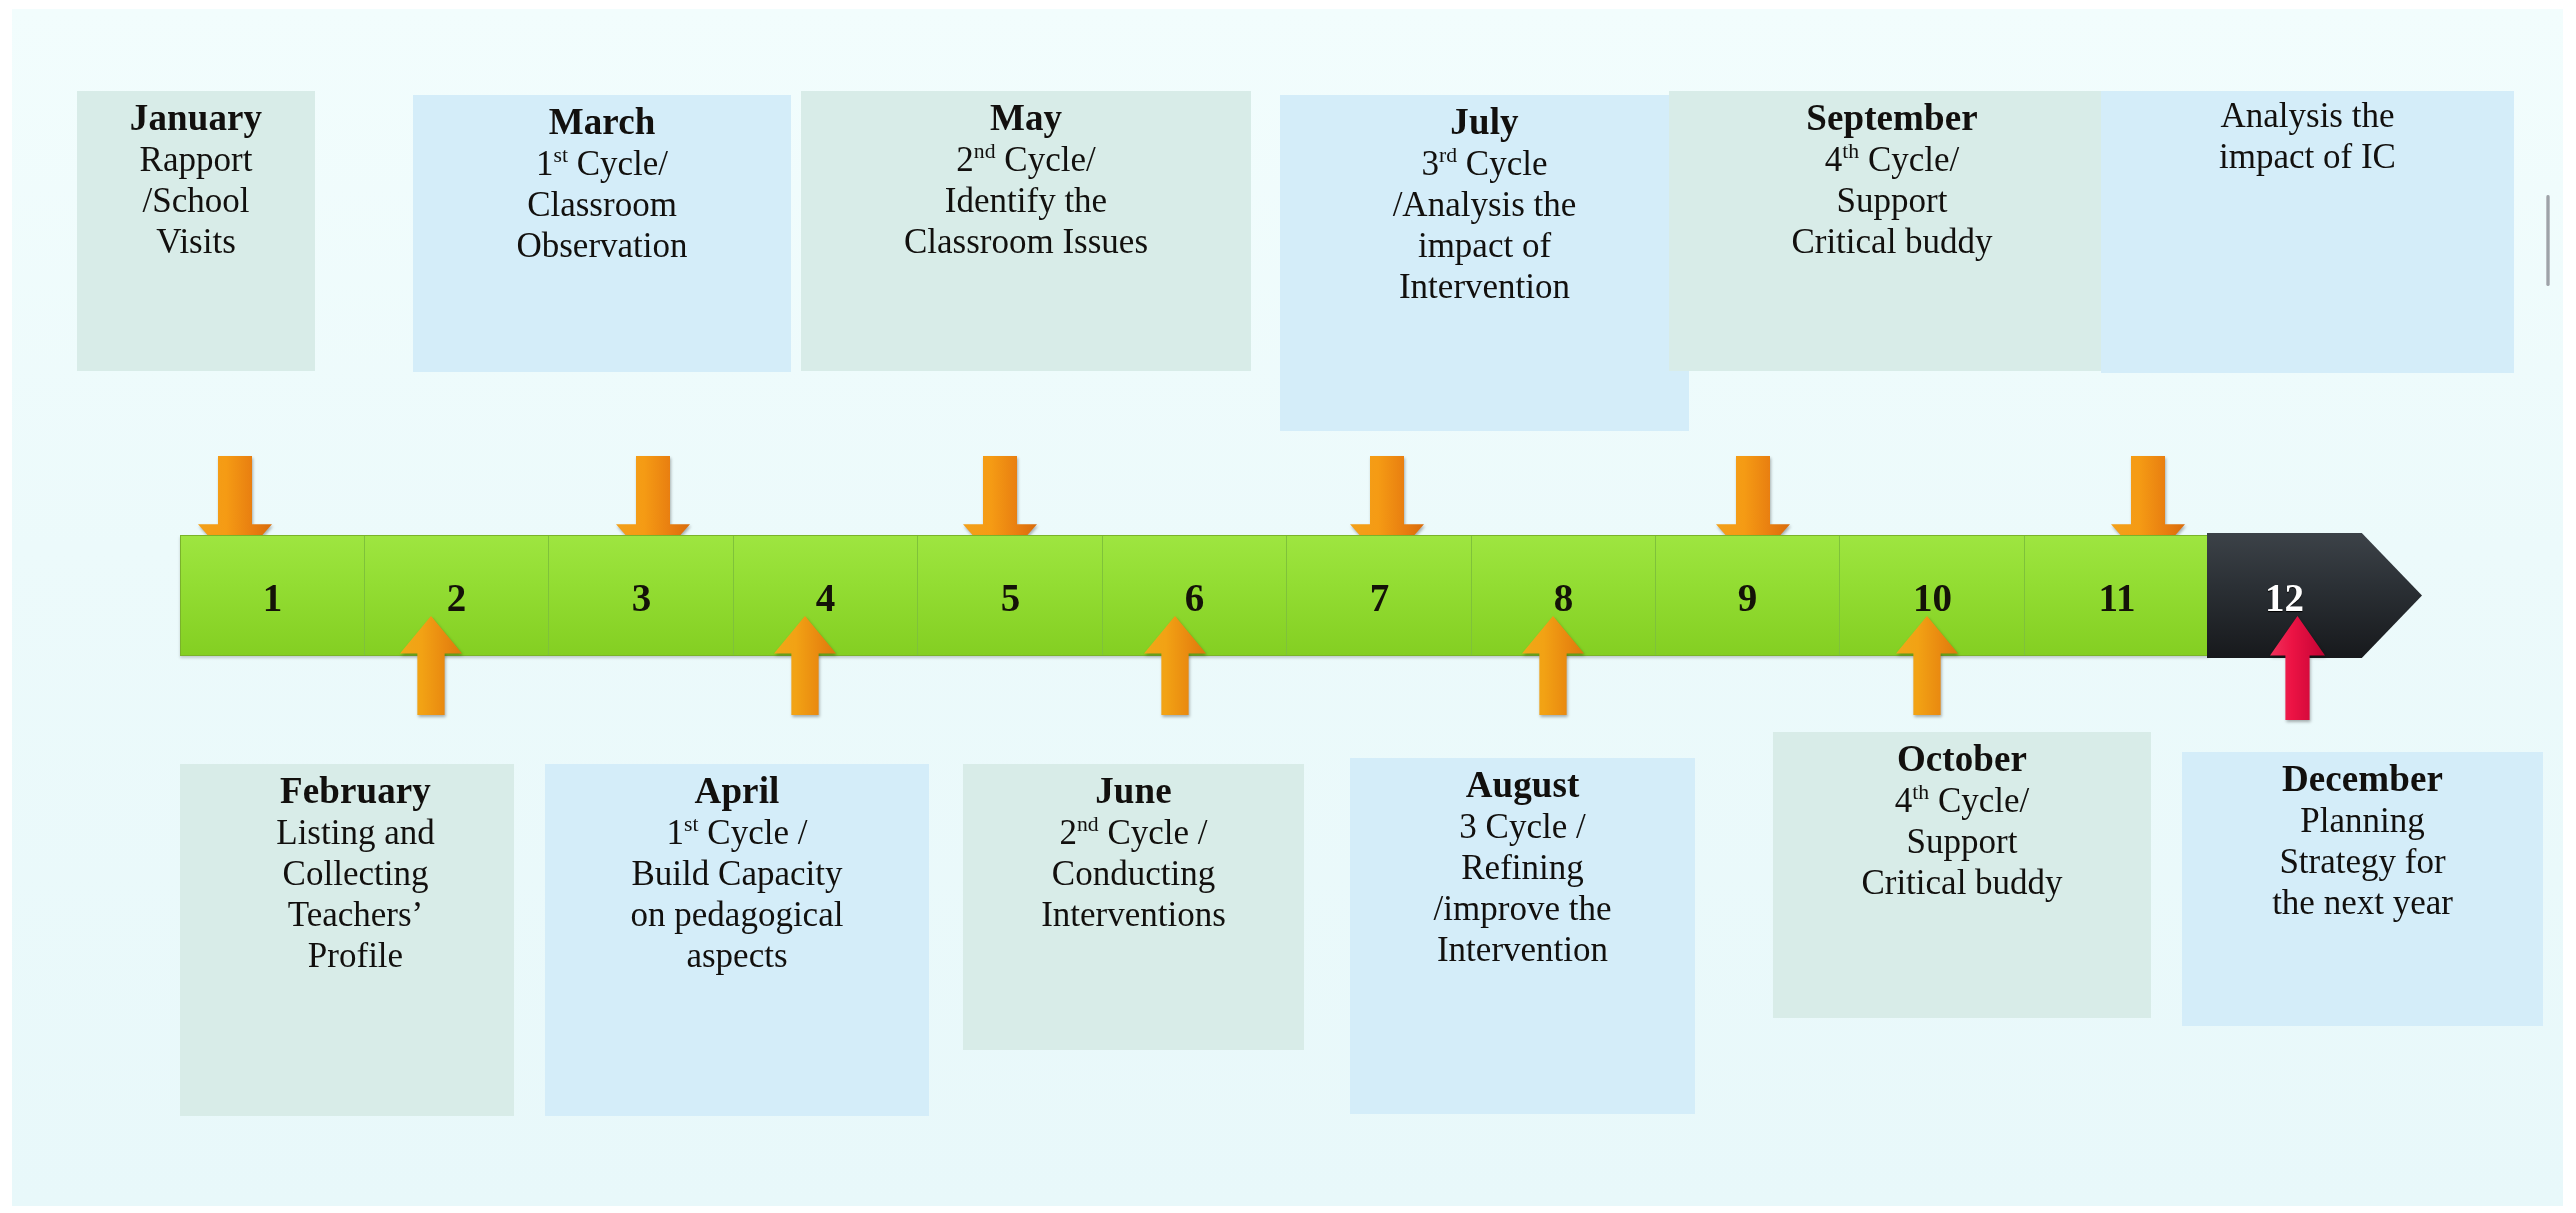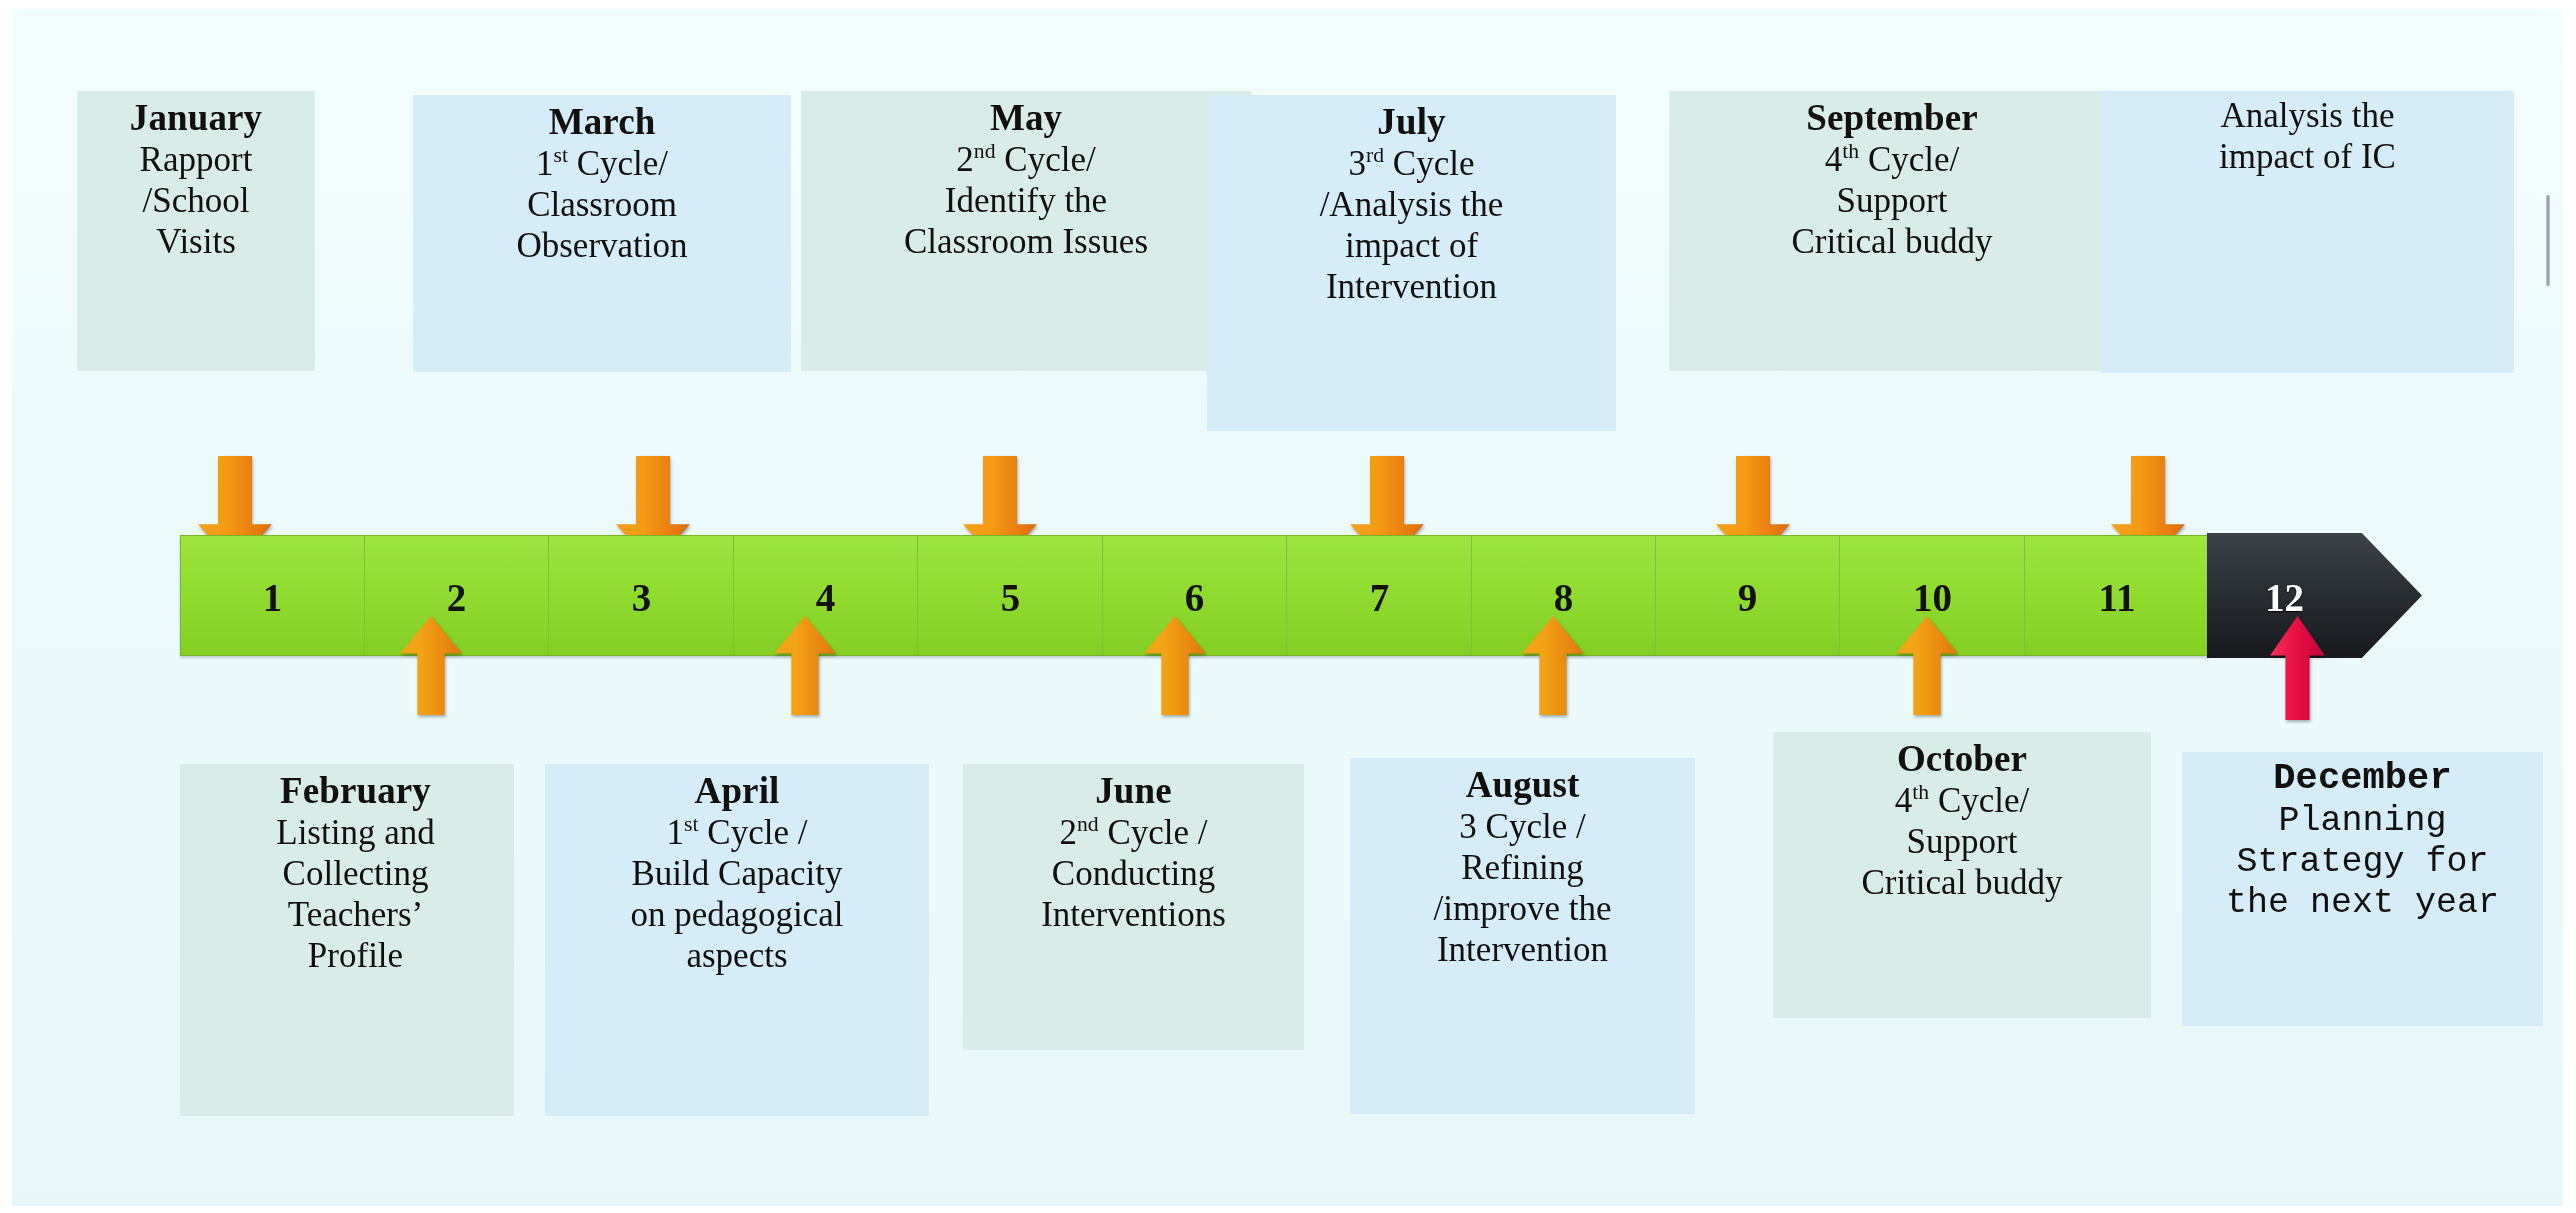--- a/index.html
+++ b/index.html
@@ -124,21 +124,21 @@
         <span class="ln">1<sup>st</sup> Cycle/</span>
         <span class="ln">Classroom</span>
         <span class="ln">Observation</span>
       </div>
       <div class="card tint-a" style="left: 801px; top: 91px; width: 450px; height: 280px;">
         <span class="mon">May</span>
         <span class="ln">2<sup>nd</sup> Cycle/</span>
         <span class="ln">Identify the</span>
         <span class="ln">Classroom Issues</span>
       </div>
-      <div class="card tint-b" style="left: 1207px; top: 95px; width: 409px; height: 336px;">
+      <div class="card tint-b" style="left: 1280px; top: 95px; width: 409px; height: 336px;">
         <span class="mon">July</span>
         <span class="ln">3<sup>rd</sup> Cycle</span>
         <span class="ln">/Analysis the</span>
         <span class="ln">impact of</span>
         <span class="ln">Intervention</span>
       </div>
       <div class="card tint-a" style="left: 1669px; top: 91px; width: 446px; height: 280px;">
         <span class="mon">September</span>
         <span class="ln">4<sup>th</sup> Cycle/</span>
         <span class="ln">Support</span>
@@ -258,21 +258,21 @@
         <span class="ln">Refining</span>
         <span class="ln">/improve the</span>
         <span class="ln">Intervention</span>
       </div>
       <div class="card tint-a" style="left: 1773px; top: 732px; width: 378px; height: 286px;">
         <span class="mon">October</span>
         <span class="ln">4<sup>th</sup> Cycle/</span>
         <span class="ln">Support</span>
         <span class="ln">Critical buddy</span>
       </div>
-      <div class="card tint-b" style="left: 2182px; top: 752px; width: 361px; height: 274px; font-family: Liberation Mono, monospace;">
+      <div class="card tint-b" style="left: 2182px; top: 752px; width: 361px; height: 274px;">
         <span class="mon">December</span>
         <span class="ln">Planning</span>
         <span class="ln">Strategy for</span>
         <span class="ln">the next year</span>
       </div>
     </div>
 
   <div id="edge-line"></div>
 </div>
 

